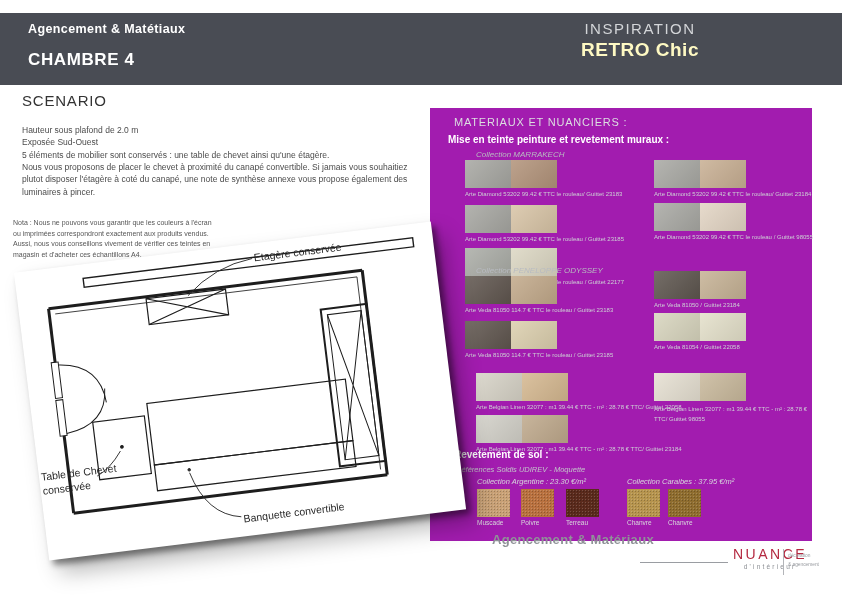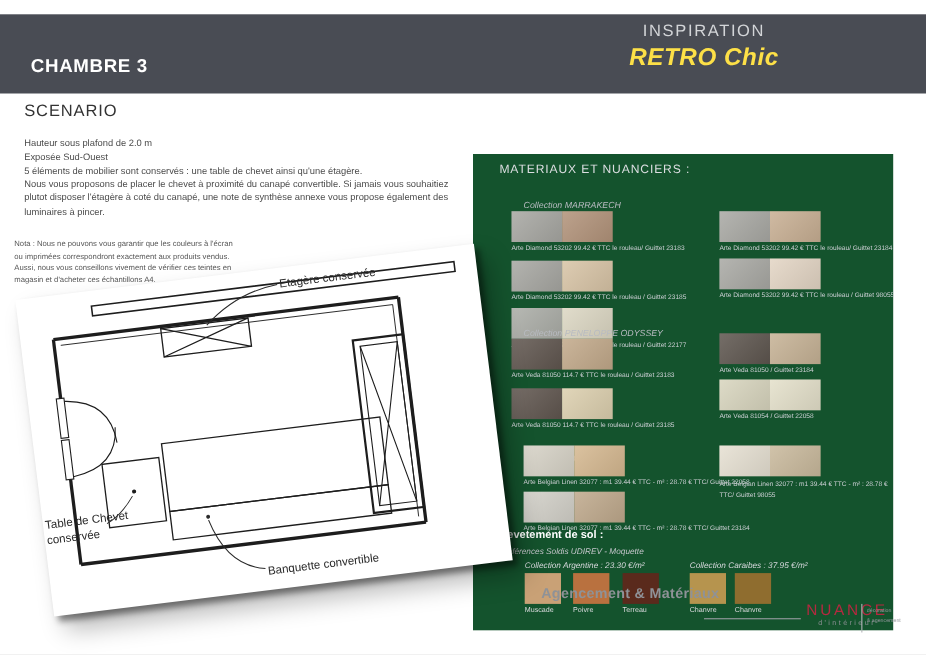--- a/index.html
+++ b/index.html
@@ -5,29 +5,29 @@
   html,body{margin:0;padding:0;background:#e8e8e8;}
   .page{position:relative;width:842px;height:595px;background:#ffffff;overflow:hidden;
         font-family:"Liberation Sans",sans-serif;}
 
   
   .topbar{position:absolute;left:0;top:13px;width:842px;height:72px;background:#494c54;}
   .brand{position:absolute;left:28px;top:9px;font-size:12.5px;font-weight:bold;color:#ffffff;letter-spacing:.4px;}
   .room{position:absolute;left:28px;top:37px;font-size:17px;font-weight:bold;color:#ffffff;letter-spacing:.6px;}
   .insp{position:absolute;left:500px;top:7px;width:280px;text-align:center;}
   .insp-label{font-size:15px;font-weight:300;color:#d3d5d8;letter-spacing:1.5px;}
-  .insp-style{font-size:22px;font-weight:bold;color:#fde047;letter-spacing:.5px;margin-top:2px;font-style:italic;}
+  .insp-style{font-size:19px;font-weight:bold;color:#fef9c3;letter-spacing:.5px;margin-top:2px;}
 
   
   .scenario-title{position:absolute;left:22px;top:92px;font-size:15px;color:#333;letter-spacing:.8px;}
   .scenario-body{position:absolute;left:22px;top:124px;width:398px;font-size:8.5px;line-height:1.45;color:#4c4c4c;}
   .nota{position:absolute;left:13px;top:218px;width:208px;font-size:7px;line-height:1.5;color:#565656;}
 
   
-  .panel{position:absolute;left:430px;top:108px;width:382px;height:433px;background:#14532d;margin-top:32px;}
+  .panel{position:absolute;left:430px;top:108px;width:382px;height:433px;background:#a21caf;}
   .mat-title{position:absolute;left:24px;top:8px;font-size:11px;color:#dcdee1;letter-spacing:.8px;}
   .mat-sub{position:absolute;left:18px;top:26px;font-size:10px;font-weight:bold;color:#ffffff;}
   .sec-label{position:absolute;font-size:8px;font-style:italic;color:#b8bbc1;white-space:nowrap;}
   .wrow{position:absolute;}
   .pair{display:flex;}
   .sw{display:block;width:46px;height:28px;
       background-image:linear-gradient(135deg,rgba(255,255,255,.14),rgba(0,0,0,.10));}
   .cap{margin-top:3px;font-size:6px;color:#cdd0d5;white-space:nowrap;}
   .cap.wrap{white-space:normal;width:156px;line-height:1.7;}
 
@@ -56,38 +56,40 @@
   .logo-sub{font-size:6.5px;color:#8c8f94;letter-spacing:2.2px;margin-top:1px;}
   .logo-bar{position:absolute;left:783px;top:549px;width:1px;height:26px;background:#b3b5b9;}
   .logo-tags{position:absolute;left:788px;top:552px;font-size:4.8px;line-height:1.8;color:#96999e;}
 </style>
 </head>
 <body>
 
 <div class="page">
 
   <div class="topbar">
-    <div class="room">CHAMBRE 3</div>
+    <div class="brand">Agencement  &amp; Matétiaux</div>
+    <div class="room">CHAMBRE 4</div>
     <div class="insp">
       <div class="insp-label">INSPIRATION</div>
       <div class="insp-style">RETRO Chic</div>
     </div>
   </div>
 
   <div class="scenario-title">SCENARIO</div>
   <div class="scenario-body">
     <div>Hauteur sous plafond de 2.0 m</div>
     <div>Exposée Sud-Ouest</div>
     <div>5 éléments de mobilier sont conservés : une table de chevet ainsi qu'une étagère.</div>
     <div>Nous vous proposons de placer le chevet à proximité du canapé convertible. Si jamais vous souhaitiez plutot disposer l'étagère à coté du canapé, une note de synthèse annexe vous propose également des luminaires à pincer.</div>
   </div>
   <div class="nota">Nota : Nous ne pouvons vous garantir que les couleurs à l'écran ou imprimées  correspondront exactement aux produits vendus. Aussi, nous vous conseillons vivement de vérifier ces teintes en magasin et d'acheter ces échantillons A4.</div>
 
   <div class="panel">
     <div class="mat-title">MATERIAUX ET NUANCIERS  :</div>
+    <div class="mat-sub">Mise en teinte peinture et revetement muraux :</div>
 
     <div class="sec-label" style="left:46px;top:42px">Collection MARRAKECH</div>
 
     <div class="wrow" style="left:35px;top:52px">
       <div class="pair">
           <span class="sw" style="background-color: rgb(167, 167, 162);"></span>
           <span class="sw" style="background-color: rgb(178, 147, 122);"></span>
         </div>
       <div class="cap">Arte Diamond 53202  99.42 € TTC le rouleau/ Guittet 23183</div>
     </div>

